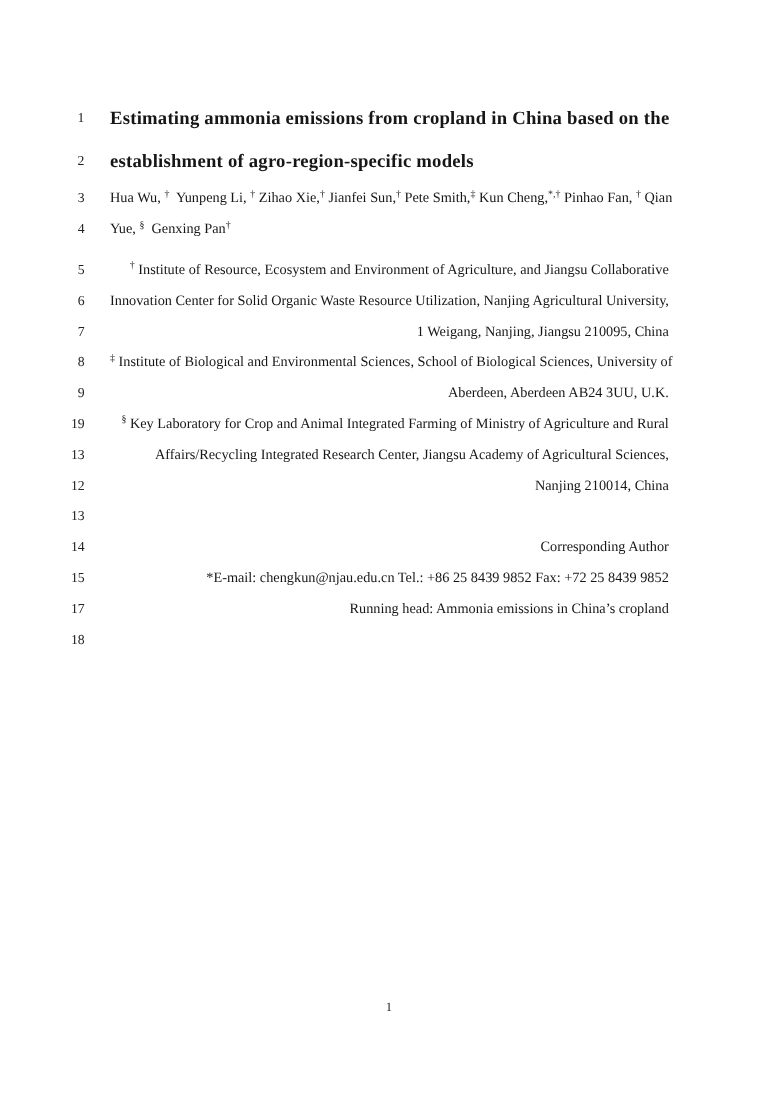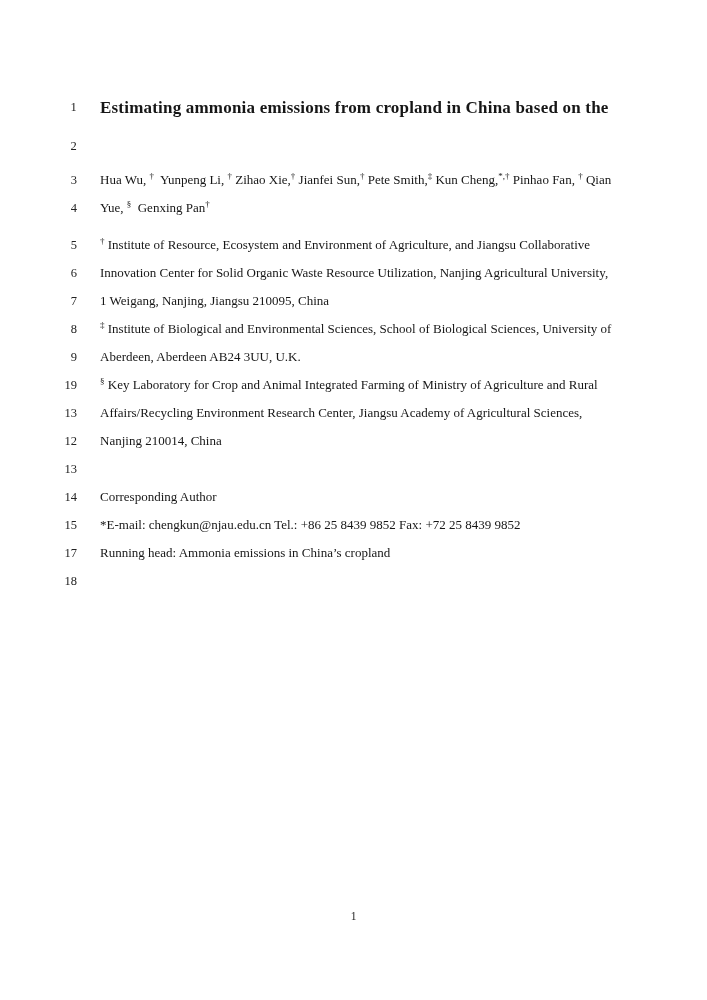--- a/index.html
+++ b/index.html
@@ -46,21 +46,21 @@
     flex: 0 0 77px;
     text-align: right;
     font-size: 12.5px;
     font-weight: normal;
     color: #222222;
   }
   .linetext {
     flex: 0 0 508px;
     margin-left: 23px;
     white-space: pre;
-    text-align: left;
+    text-align: right;
   }
   .line.align-center .linetext {
     text-align: left;
   }
   .sup {
     font-size: 9px;
     position: relative;
     top: -5px;
   }
   .page-number {
@@ -79,20 +79,21 @@
 
 <div class="page">
   <div class="lines" id="lines">
   <div class="line title align-center">
     <span class="lineno">1</span>
     <span class="linetext"><span class="seg">Estimating ammonia emissions from cropland in China based on the</span></span>
   </div>
 
   <div class="line title align-center">
     <span class="lineno">2</span>
+    <span class="linetext"><span class="seg">establishment of agro-region-specific models</span></span>
   </div>
 
   <div class="line authors align-center">
     <span class="lineno">3</span>
     <span class="linetext"><span class="seg">Hua Wu, </span><span class="sup">†</span><span class="seg">  Yunpeng Li, </span><span class="sup">†</span><span class="seg"> Zihao Xie,</span><span class="sup">†</span><span class="seg"> Jianfei Sun,</span><span class="sup">†</span><span class="seg"> Pete Smith,</span><span class="sup">‡</span><span class="seg"> Kun Cheng,</span><span class="sup">*,†</span><span class="seg"> Pinhao Fan, </span><span class="sup">†</span><span class="seg"> Qian</span></span>
   </div>
 
   <div class="line authors align-center">
     <span class="lineno">4</span>
     <span class="linetext"><span class="seg">Yue, </span><span class="sup">§</span><span class="seg">  Genxing Pan</span><span class="sup">†</span></span>
@@ -123,21 +124,21 @@
     <span class="linetext"><span class="seg">Aberdeen, Aberdeen AB24 3UU, U.K.</span></span>
   </div>
 
   <div class="line body">
     <span class="lineno">19</span>
     <span class="linetext"><span class="sup">§</span><span class="seg"> Key Laboratory for Crop and Animal Integrated Farming of Ministry of Agriculture and Rural</span></span>
   </div>
 
   <div class="line body">
     <span class="lineno">13</span>
-    <span class="linetext"><span class="seg">Affairs/Recycling Environment Research Center, Jiangsu Academy of Agricultural Sciences,</span></span>
+    <span class="linetext"><span class="seg">Affairs/Recycling Integrated Research Center, Jiangsu Academy of Agricultural Sciences,</span></span>
   </div>
 
   <div class="line body">
     <span class="lineno">12</span>
     <span class="linetext"><span class="seg">Nanjing 210014, China</span></span>
   </div>
 
   <div class="line body">
     <span class="lineno">13</span>
     <span class="linetext"></span>

